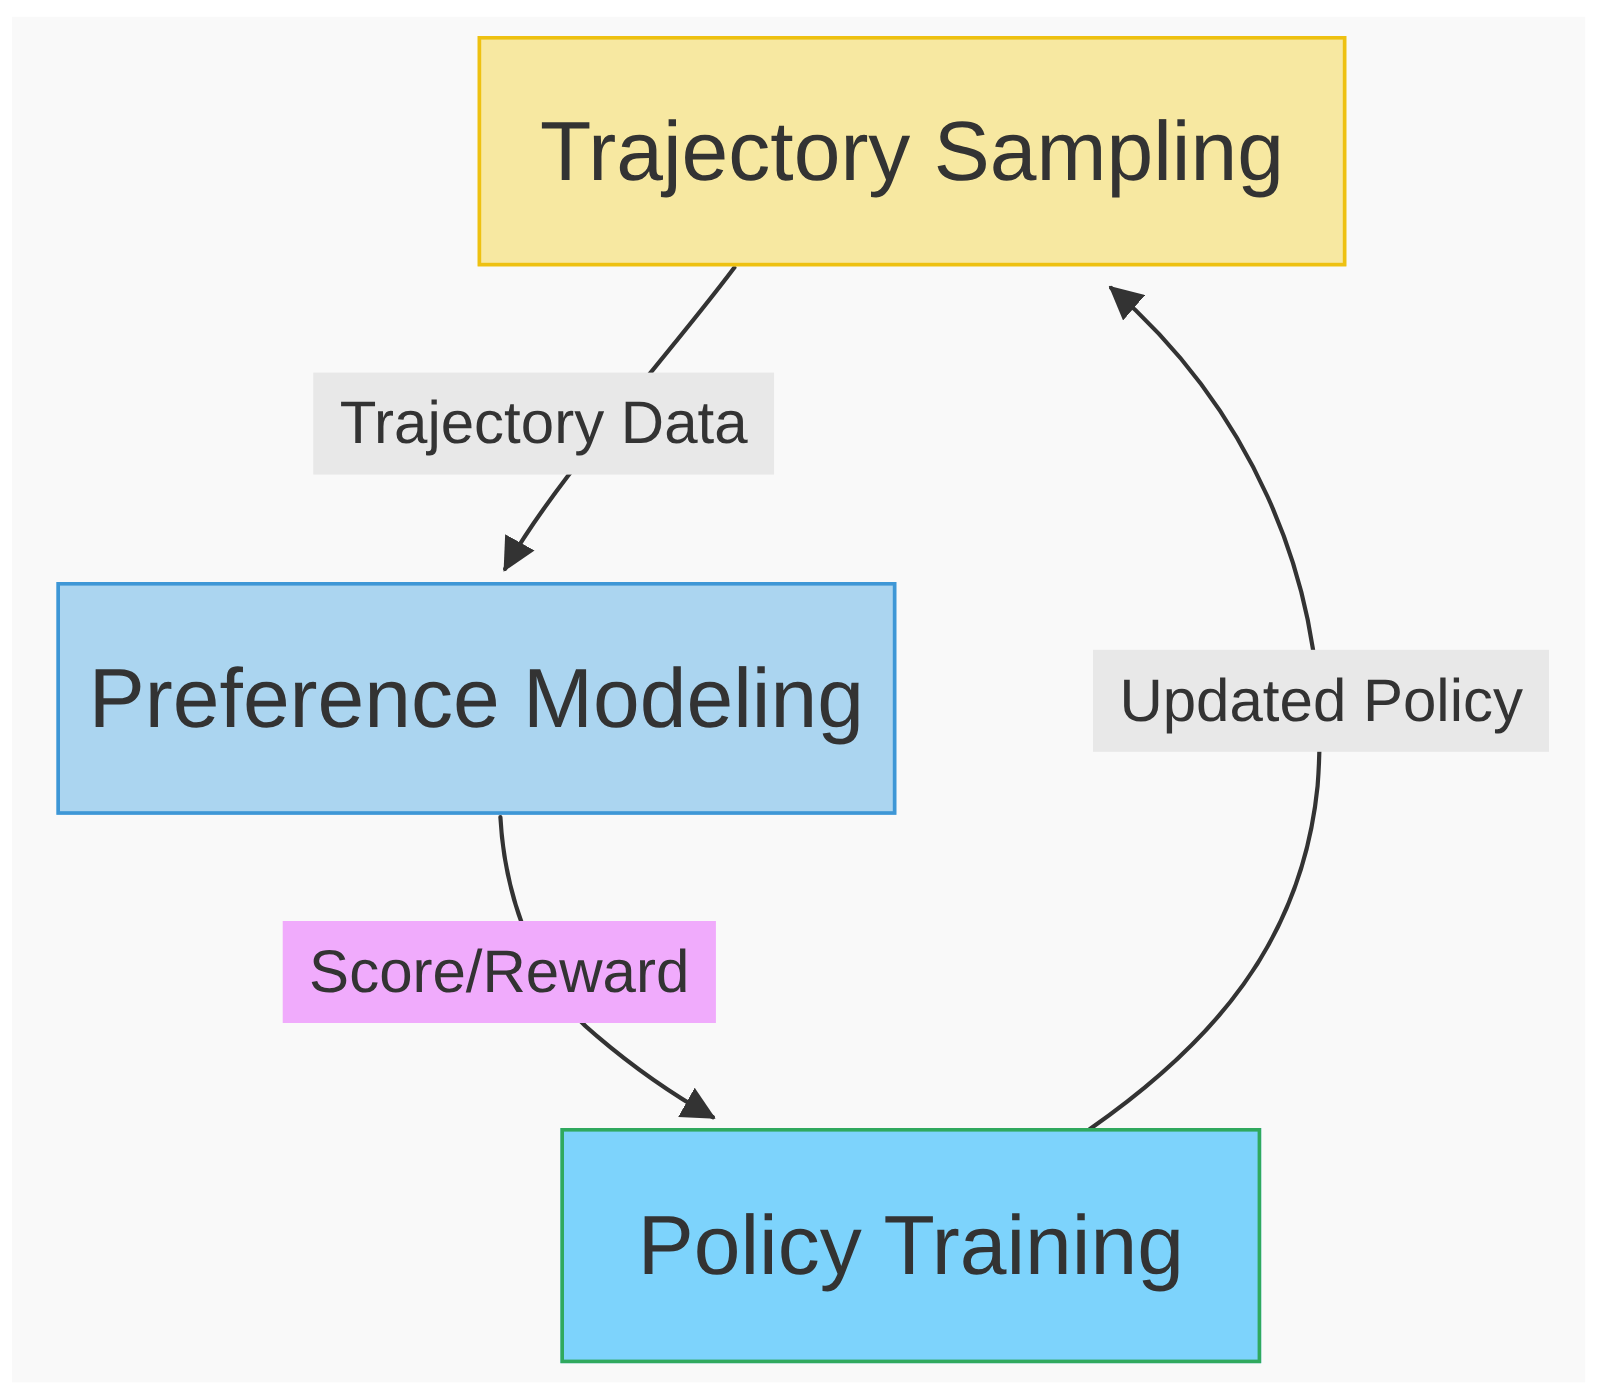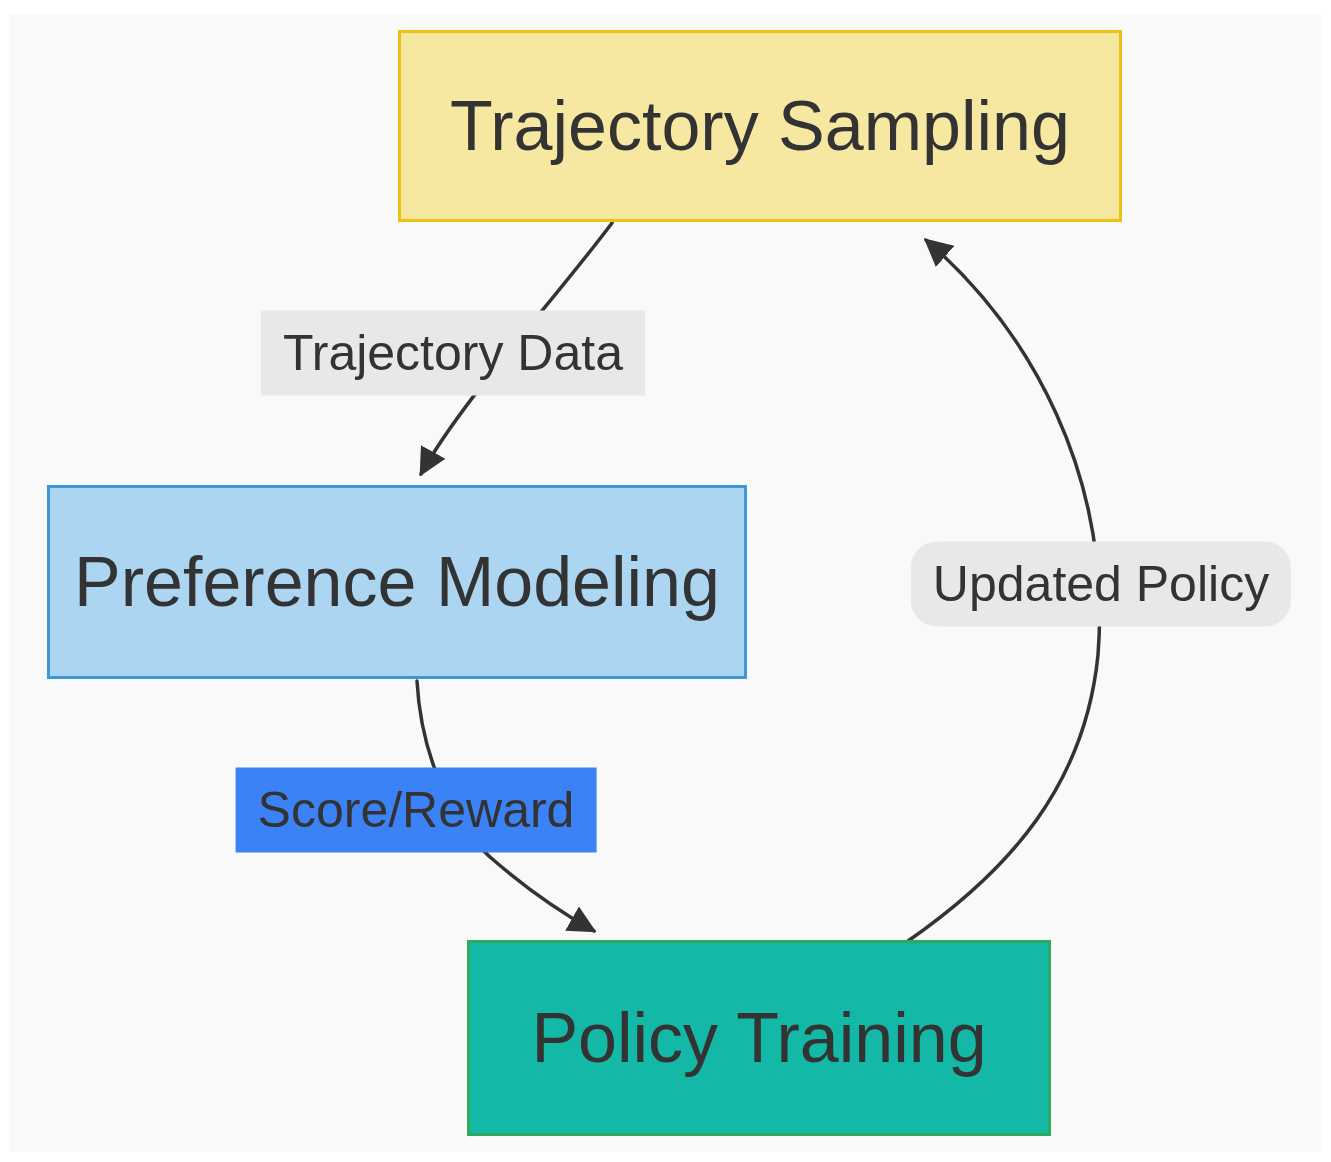--- a/index.html
+++ b/index.html
@@ -80,23 +80,23 @@
   </svg>
 
   <div class="node node-trajectory-sampling" style="background-color: rgb(247, 232, 161); border-color: rgb(238, 193, 17);">
     <span>Trajectory Sampling</span>
   </div>
 
   <div class="node node-preference-modeling" style="background-color: rgb(171, 213, 240); border-color: rgb(62, 151, 214);">
     <span>Preference Modeling</span>
   </div>
 
-  <div class="node node-policy-training" style="background-color: #14b8a6; border-color: rgb(48, 169, 94);">
+  <div class="node node-policy-training" style="background-color: #7dd3fc; border-color: rgb(48, 169, 94);">
     <span>Policy Training</span>
   </div>
 
   <div class="edge-label edge-label-trajectory-data" style="background-color: rgb(232, 232, 232);">Trajectory Data</div>
 
-  <div class="edge-label edge-label-score-reward" style="background-color: #3b82f6;">Score/Reward</div>
+  <div class="edge-label edge-label-score-reward" style="background-color: #f0abfc;">Score/Reward</div>
 
-  <div class="edge-label edge-label-updated-policy" style="background-color: rgb(232, 232, 232); border-radius: 26px;">Updated Policy</div>
+  <div class="edge-label edge-label-updated-policy" style="background-color: rgb(232, 232, 232);">Updated Policy</div>
 
 </div>
 
 </body></html>

